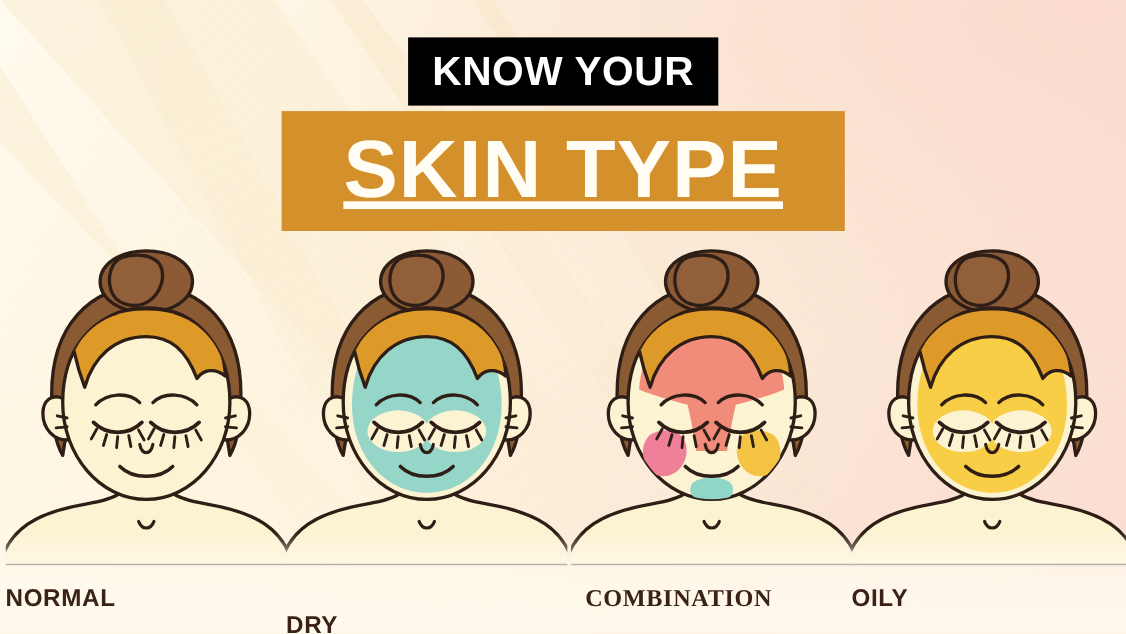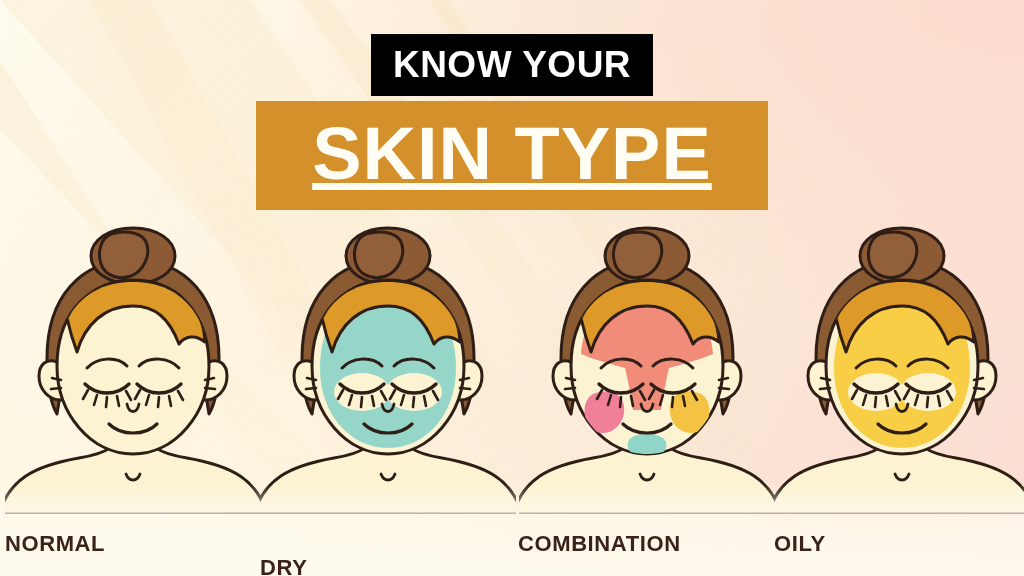--- a/index.html
+++ b/index.html
@@ -56,21 +56,21 @@
   
   .labels{position:absolute;left:0;top:522px;width:1024px;height:44px;}
   .label{
     position:absolute;top:0;width:260px;
     color:#3B2218;font-size:22px;font-weight:700;
     letter-spacing:.6px;line-height:44px;
     font-stretch:condensed;white-space:nowrap;
   }
   .label-0{left:5px;}
   .label-1{left:260px;margin-top:24px;}
-  .label-2{left:518px;}
+  .label-2{left:532px;font-family:Liberation Serif, serif;}
   .label-3{left:774px;}
 </style>
 </head>
 <body>
 
 <div id="stage">
 
   <div class="bg-base"></div>
 
   <svg class="bg-rays" viewBox="0 0 1024 576" preserveAspectRatio="none">

